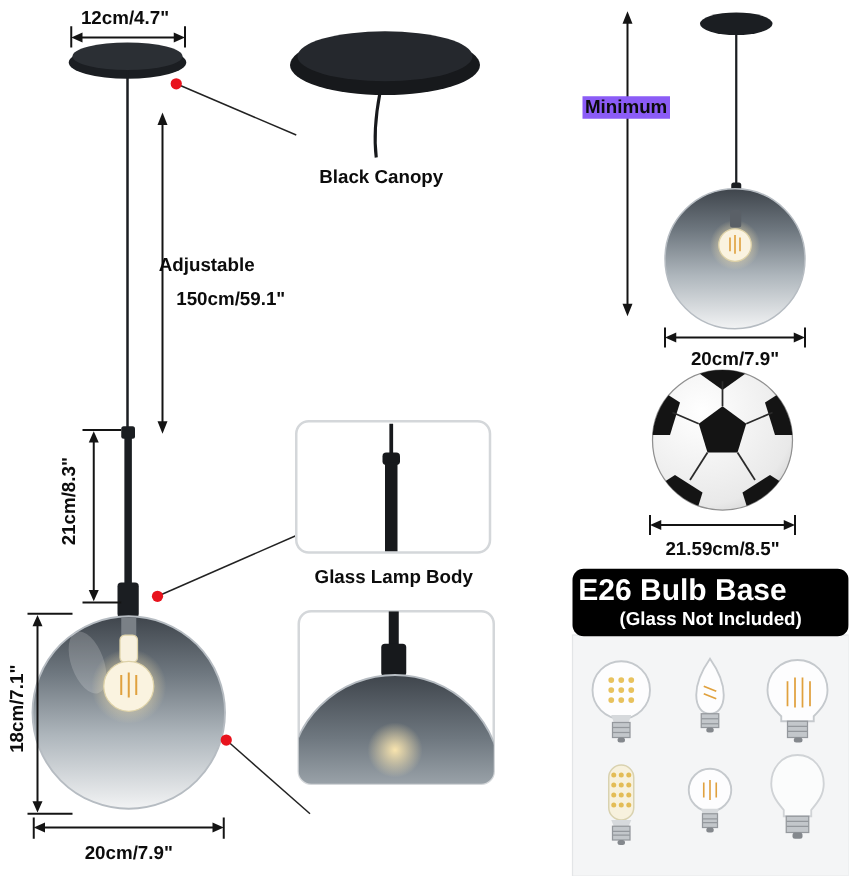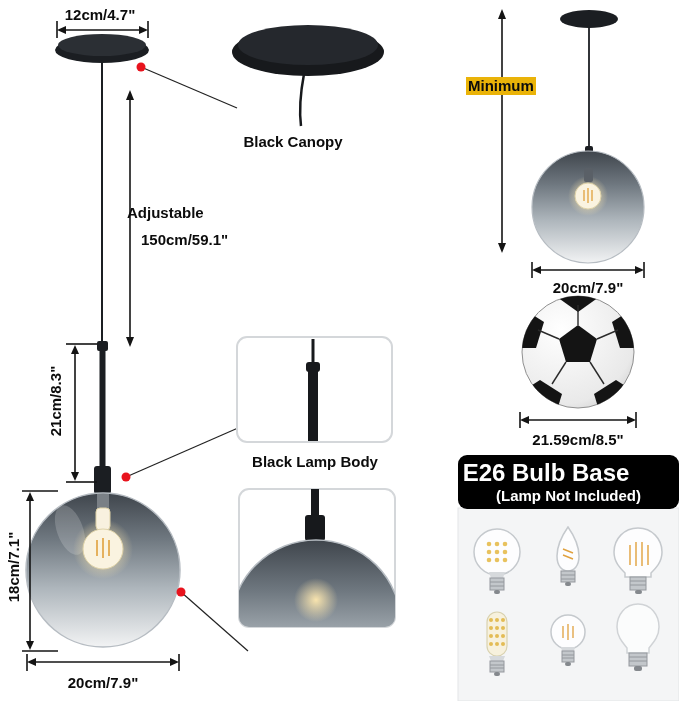--- a/index.html
+++ b/index.html
@@ -7,21 +7,21 @@
     position:relative; width:679px; height:701px; background:#ffffff;
     overflow:hidden; font-family:"Liberation Sans", sans-serif;
   }
   #art { position:absolute; left:0; top:0; z-index:1; }
   .lbl {
     position:absolute; z-index:2; font-weight:bold; font-size:15px;
     color:#0c0c0c; line-height:18px; white-space:nowrap;
   }
   .center { text-align:center; }
   .rot { transform: rotate(-90deg); }
-  .white-bg { background:#eab308; padding:0 2px; }
+  .white-bg { background:#8b5cf6; padding:0 2px; }
   .e26-title {
     position:absolute; z-index:2; left:458px; top:459px; width:176px;
     text-align:center; font-size:24px; font-weight:800; color:#ffffff;
   }
   .e26-sub {
     position:absolute; z-index:2; left:458px; top:487px; width:221px;
     text-align:center; font-size:15px; font-weight:600; color:#ffffff;
   }
 </style>
 </head>
@@ -277,36 +277,36 @@
         <rect x="629" y="653" width="18" height="13" fill="#c3c7cb" stroke="#94989d" stroke-width="1"></rect>
         <line x1="629" y1="657" x2="647" y2="657" stroke="#94989d"></line>
         <line x1="629" y1="661" x2="647" y2="661" stroke="#94989d"></line>
         <rect x="634" y="666" width="8" height="5" rx="2" fill="#84888d"></rect>
       </g>
     </g>
   </svg>
 
   <div class="lbl center" style="left:50px; top:6px; width:100px;">12cm/4.7"</div>
 
-  <div class="lbl center" style="left:228px; top:133px; width:130px;">Black Canopy</div>
+  <div class="lbl center" style="left:240px; top:133px; width:130px;">Black Canopy</div>
 
   <div class="lbl" style="left:127px; top:204px;">Adjustable</div>
   <div class="lbl" style="left:141px; top:231px;">150cm/59.1"</div>
 
   <div class="lbl center rot" style="left:13px; top:392px; width:86px;">21cm/8.3"</div>
 
-  <div class="lbl center" style="left:240px; top:453px; width:150px;">Black Lamp Body</div>
+  <div class="lbl center" style="left:240px; top:453px; width:150px;">Glass Lamp Body</div>
 
   <div class="lbl center rot" style="left:-31px; top:558px; width:90px;">18cm/7.1"</div>
 
   <div class="lbl center" style="left:58px; top:674px; width:90px;">20cm/7.9"</div>
 
 
   <div class="lbl white-bg" style="left:466px; top:77px;">Minimum</div>
 
   <div class="lbl center" style="left:538px; top:279px; width:100px;">20cm/7.9"</div>
 
   <div class="lbl center" style="left:515px; top:431px; width:126px;">21.59cm/8.5"</div>
 
   <div class="e26-title">E26 Bulb Base</div>
-  <div class="e26-sub">(Lamp Not Included)</div>
+  <div class="e26-sub">(Glass Not Included)</div>
 
 </div>
 
 </body></html>

